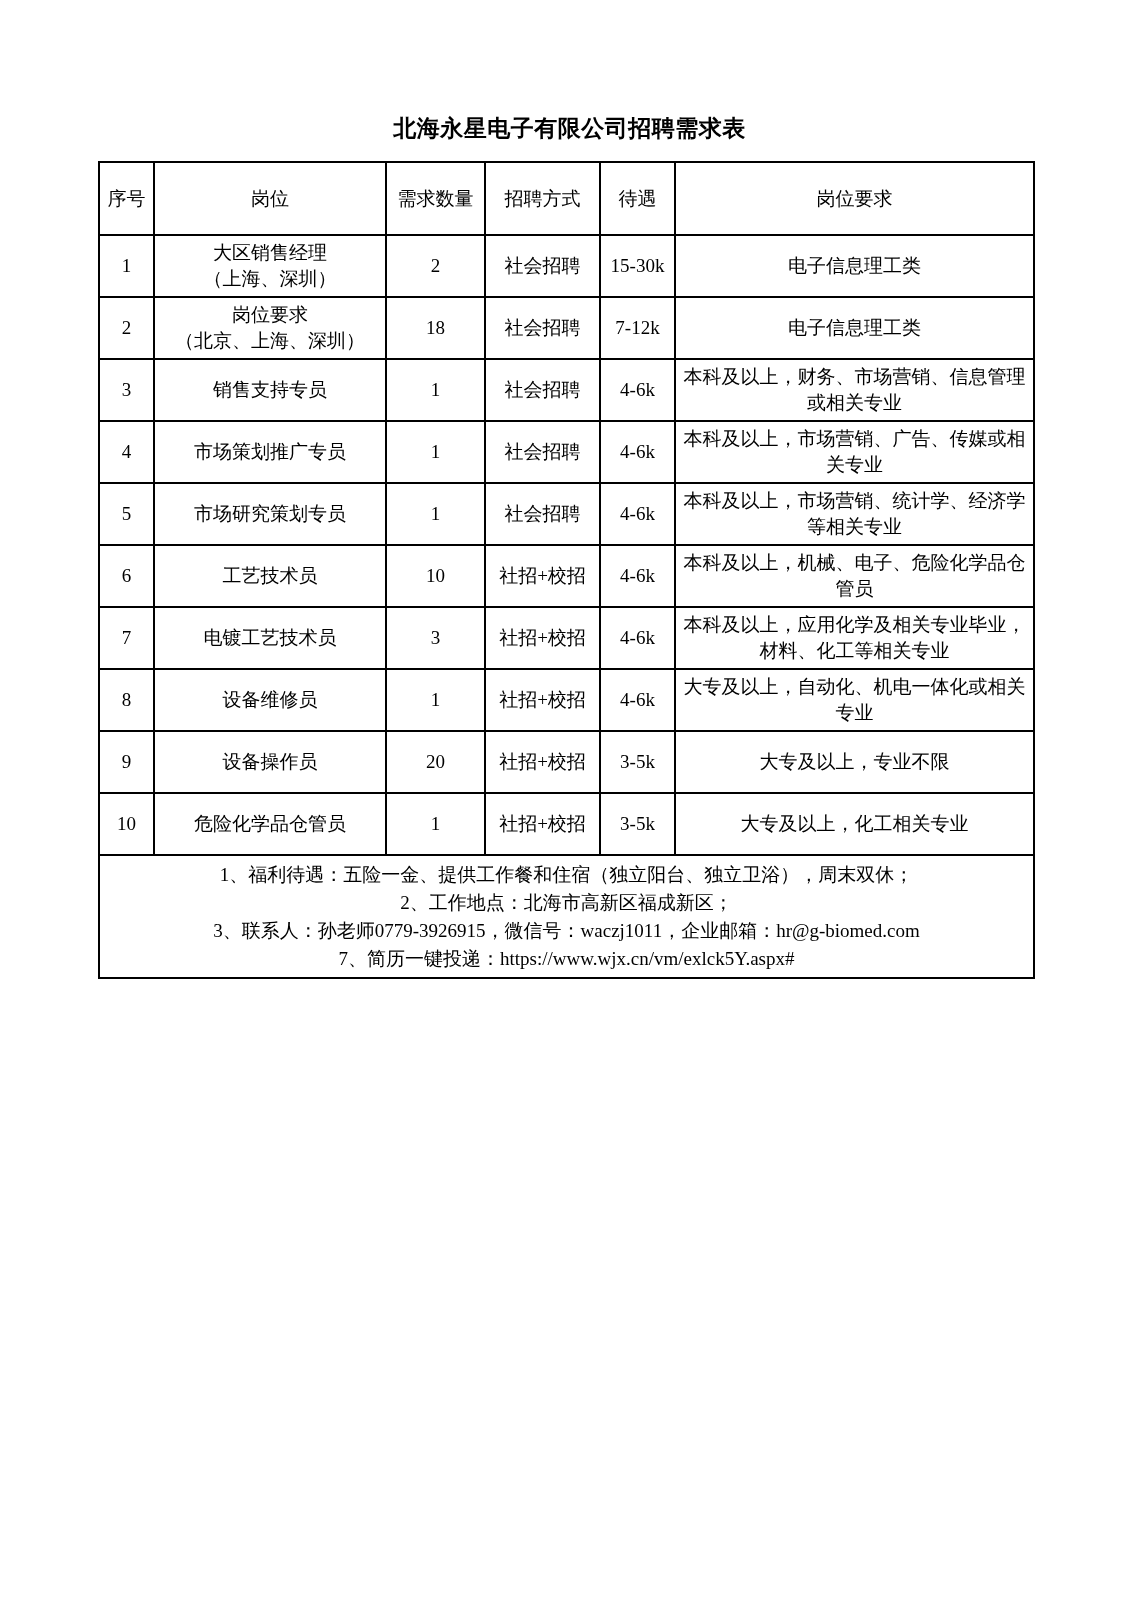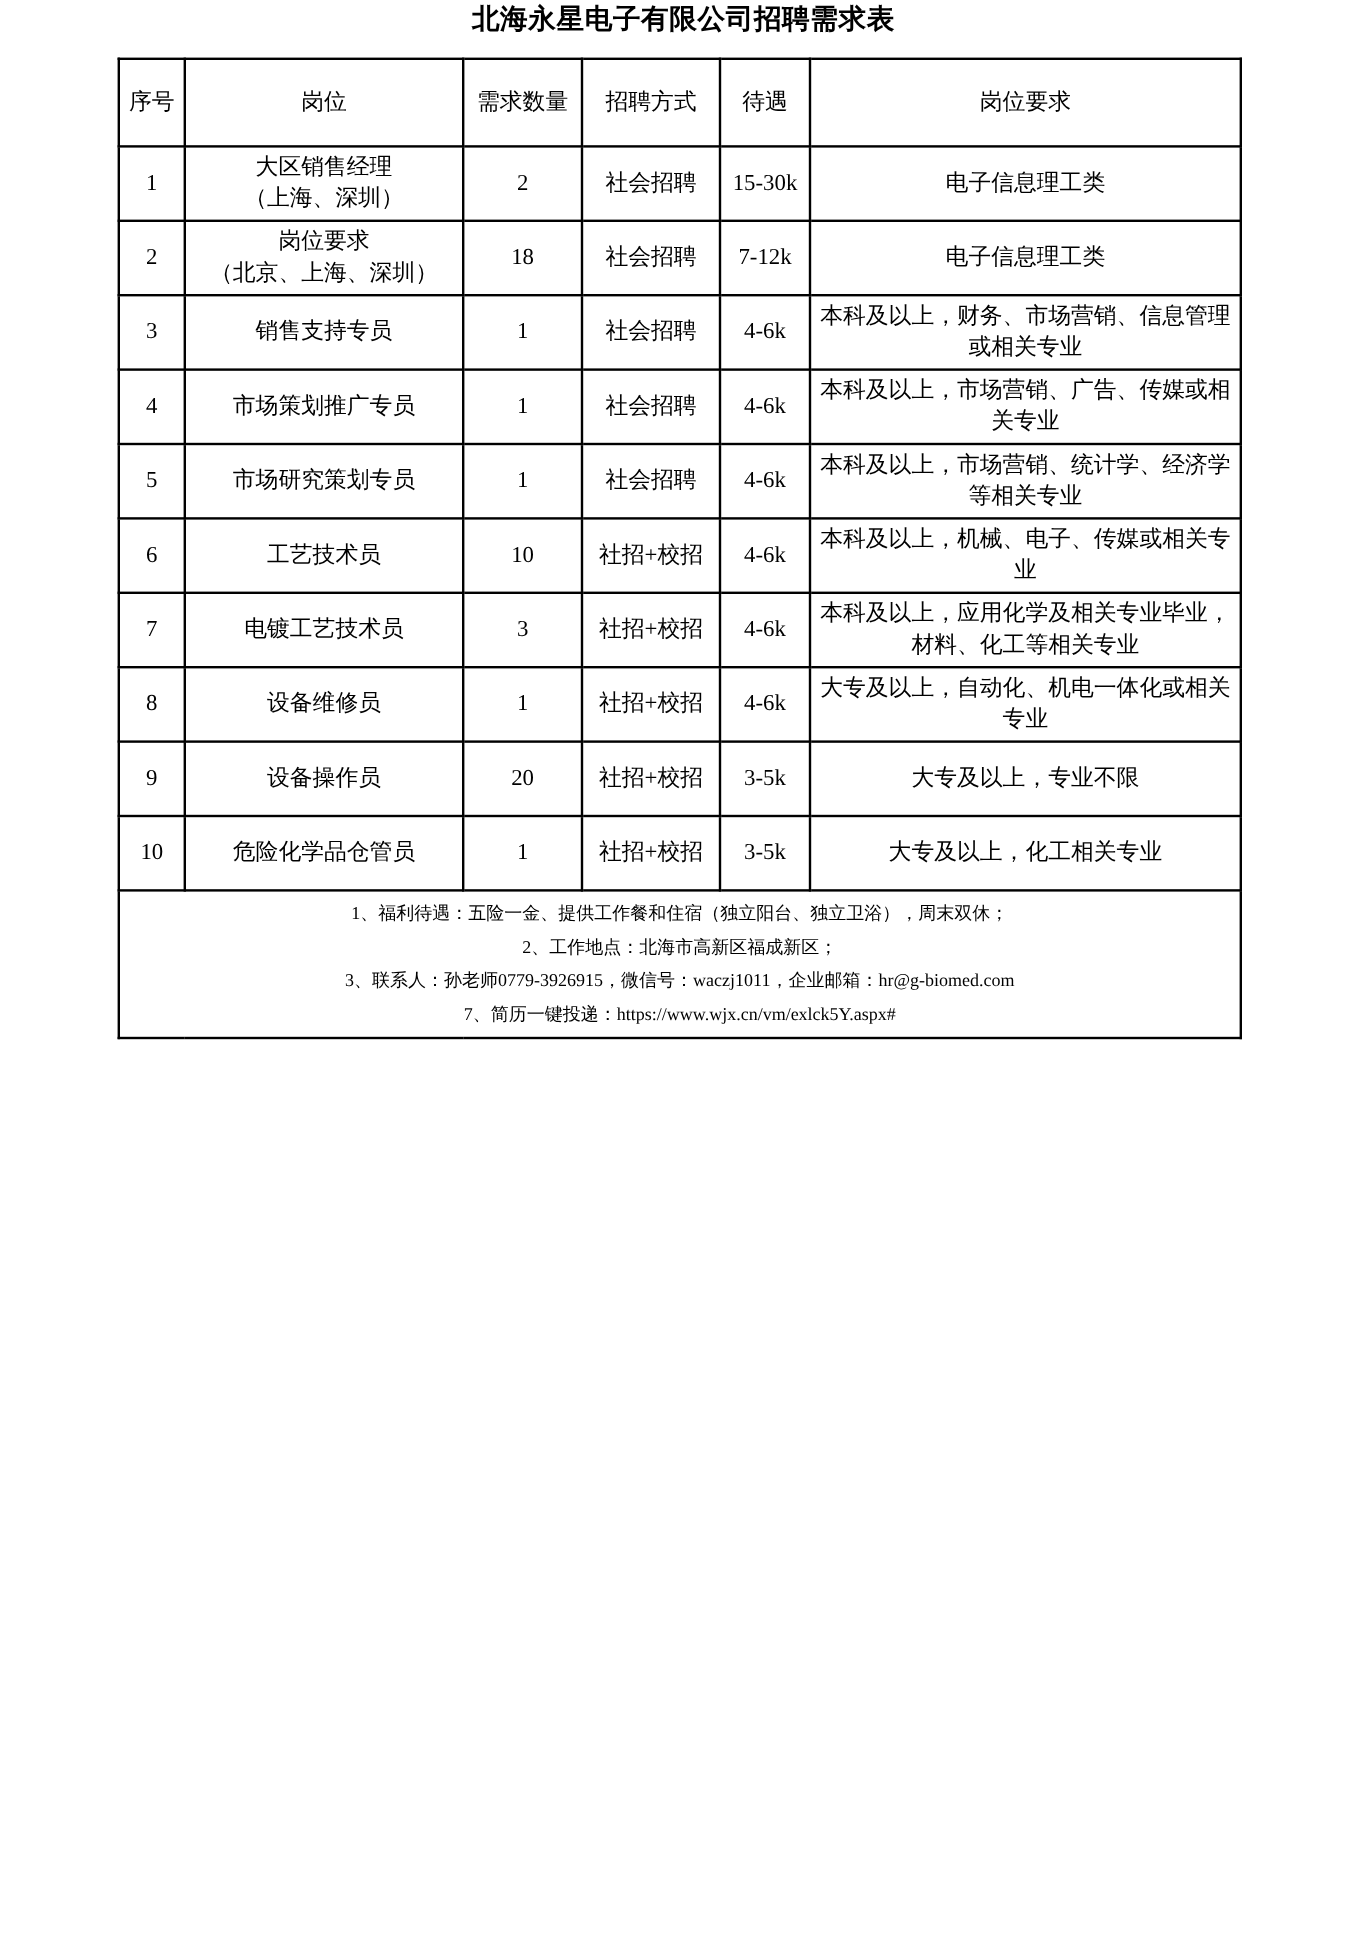--- a/index.html
+++ b/index.html
@@ -12,20 +12,21 @@
   }
   .page {
     position: relative;
     width: 1139px;
     height: 1611px;
     background: #ffffff;
     overflow: hidden;
   }
   .doc-title {
     margin: 0;
+    padding-top: 113px;
     text-align: center;
     font-size: 23px;
     font-weight: bold;
     letter-spacing: 0.5px;
   }
   table.recruit {
     margin: 17px 0 0 98px;
     width: 935px;
     border-collapse: collapse;
     table-layout: fixed;
@@ -47,21 +48,21 @@
     text-align: left;
     padding: 2px 7px;
   }
   td.notes-cell {
     text-align: left;
     padding: 8px 8px 10px 8px;
     height: 123px;
     vertical-align: middle;
   }
   .note-line {
-    font-size: 15px;
+    font-size: 19px;
     line-height: 28px;
     white-space: nowrap;
   }
 </style>
 </head>
 <body>
 
 <div class="page">
 
   <h1 class="doc-title">北海永星电子有限公司招聘需求表</h1>
@@ -127,21 +128,21 @@
         <td class="c-method">社会招聘</td>
         <td class="c-salary">4-6k</td>
         <td class="c-req">本科及以上，市场营销、统计学、经济学等相关专业</td>
       </tr>
       <tr>
         <td class="c-no">6</td>
         <td class="c-pos">工艺技术员</td>
         <td class="c-count">10</td>
         <td class="c-method">社招+校招</td>
         <td class="c-salary">4-6k</td>
-        <td class="c-req">本科及以上，机械、电子、传媒或相关专业</td>
+        <td class="c-req">本科及以上，机械、电子、危险化学品仓管员</td>
       </tr>
       <tr>
         <td class="c-no">7</td>
         <td class="c-pos">电镀工艺技术员</td>
         <td class="c-count">3</td>
         <td class="c-method">社招+校招</td>
         <td class="c-salary">4-6k</td>
         <td class="c-req">本科及以上，应用化学及相关专业毕业，材料、化工等相关专业</td>
       </tr>
       <tr>

